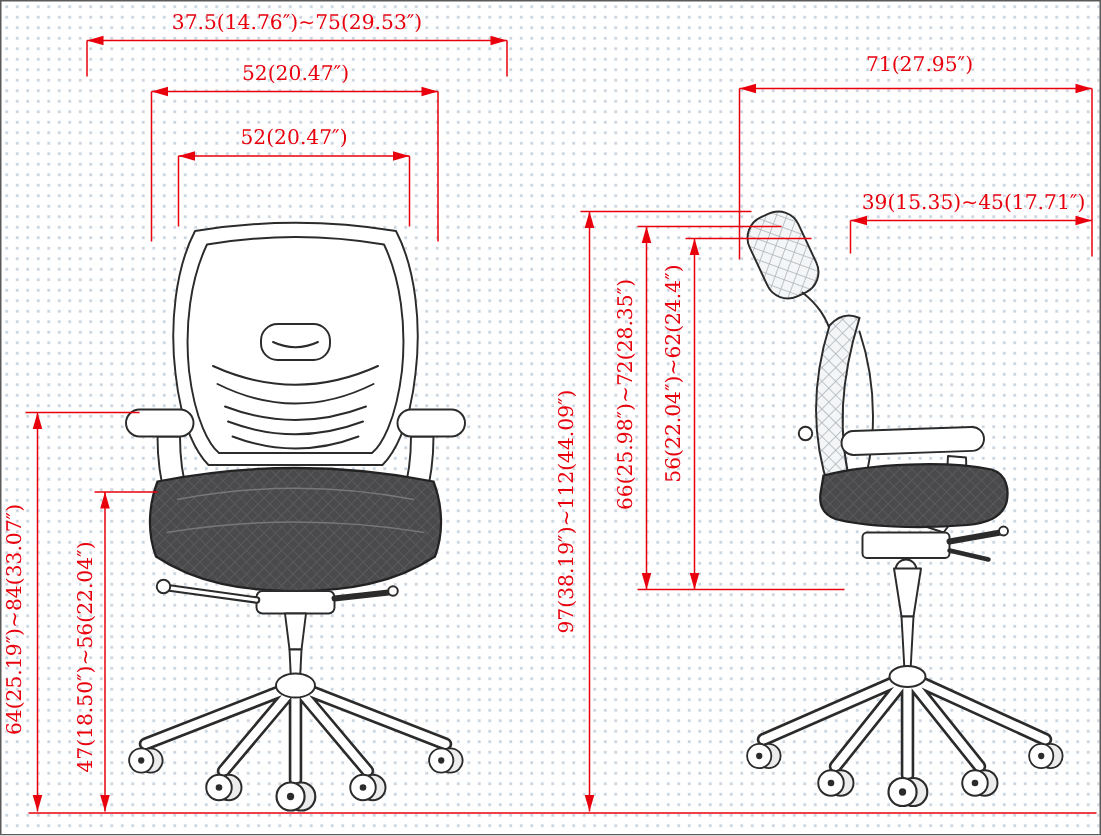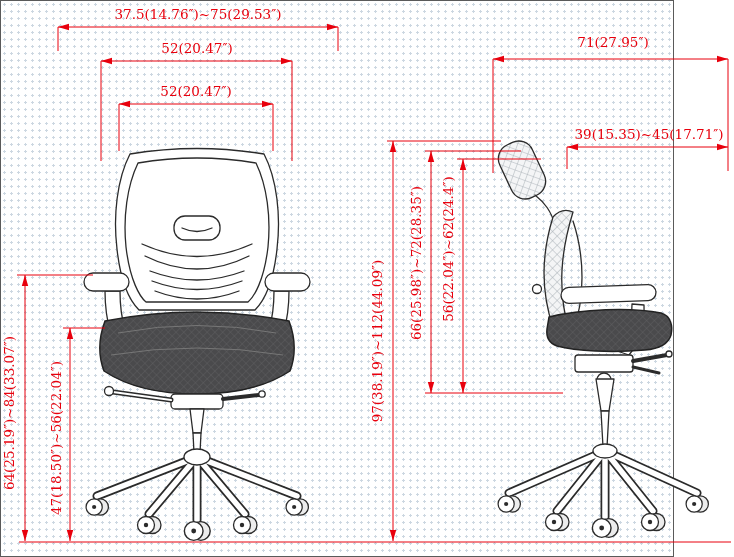--- a/index.html
+++ b/index.html
@@ -1,18 +1,18 @@
 <!DOCTYPE html>
 <html><head>
 <meta charset="utf-8">
 <style>
   html,body{margin:0;padding:0;background:#fff;}
   body{width:734px;height:557px;overflow:hidden;font-family:"DejaVu Serif",serif;}
   .canvas{
-    box-sizing:border-box;width:674px;height:557px;border:1px solid #5a5a5a;
+    box-sizing:border-box;width:734px;height:557px;border:1px solid #5a5a5a;
     background-color:#ffffff;
     background-image:radial-gradient(circle,#ccd7e1 1px,transparent 1.15px);
     background-size:7px 7px;position:relative;
   }
   svg{position:absolute;left:0;top:0;}
   .dim-line{stroke:#e8000d;stroke-width:1;fill:none;}
   .ext{stroke:#e8000d;stroke-width:1;fill:none;}
   .dim-text{font-family:"DejaVu Serif",serif;font-size:13.5px;fill:#e8000d;}
   .art{stroke:#2b2b2b;stroke-width:1.3;fill:none;stroke-linejoin:round;stroke-linecap:round;}
   .artw{stroke:#2b2b2b;stroke-width:1.3;fill:#ffffff;stroke-linejoin:round;stroke-linecap:round;}

